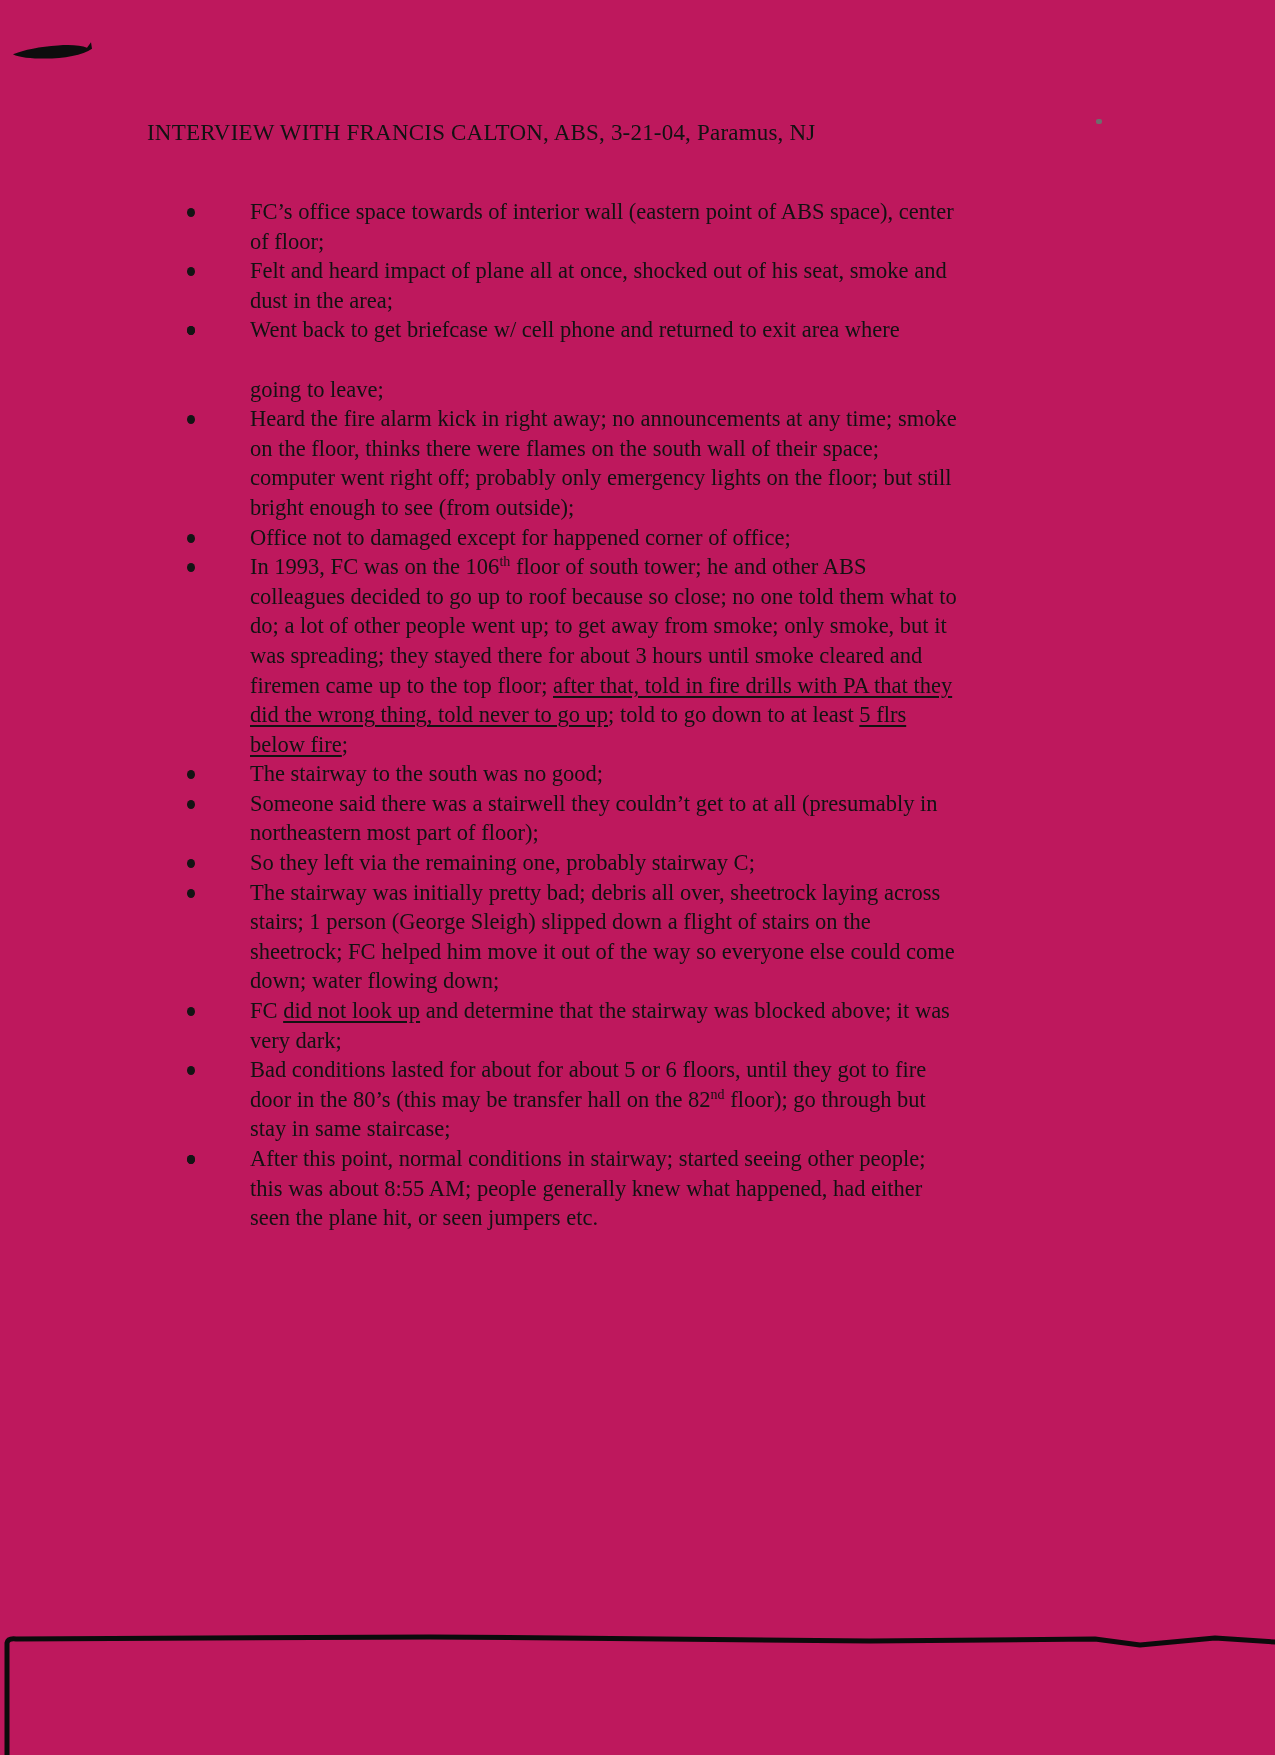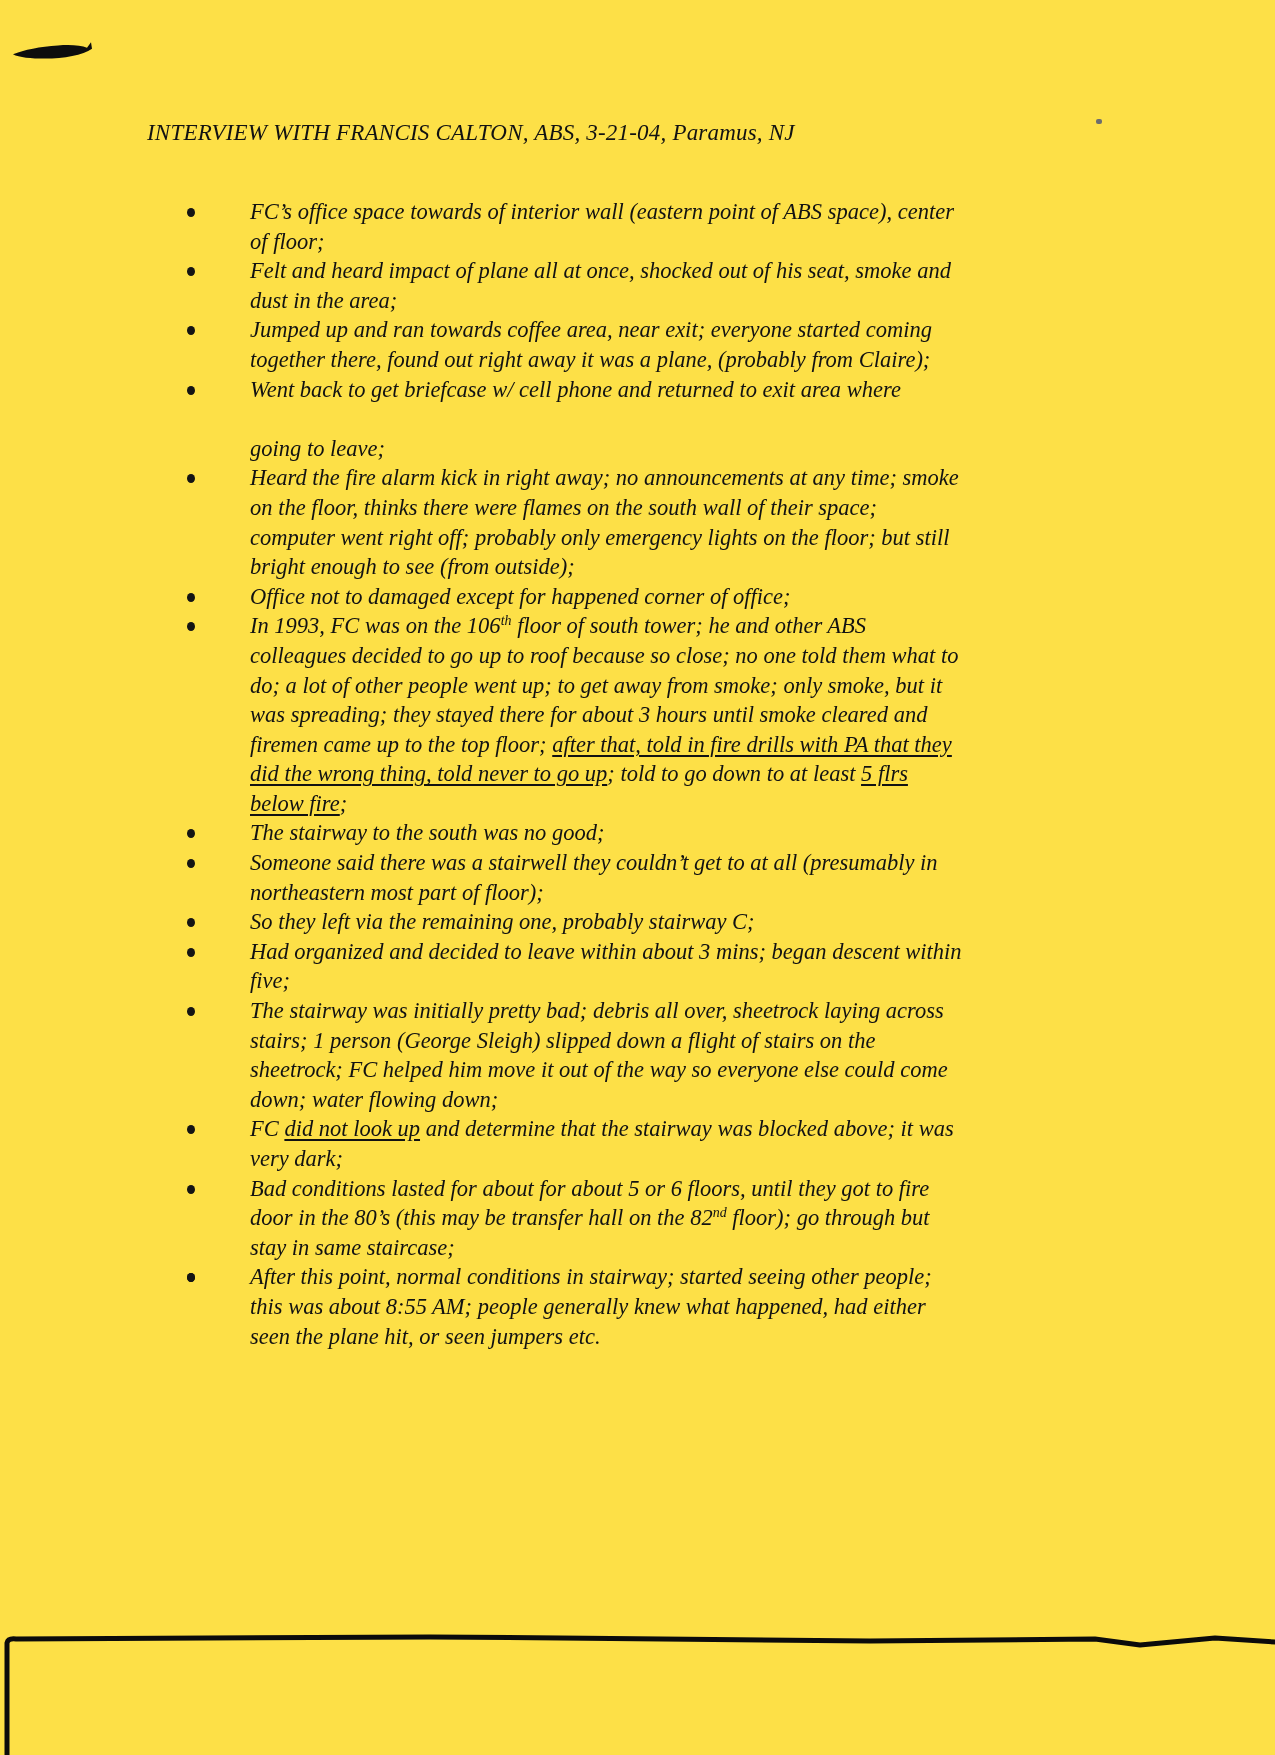--- a/index.html
+++ b/index.html
@@ -33,42 +33,41 @@
   .pen-mark{position:absolute;left:12px;top:40px;width:84px;height:24px;}
   .scan-speck{
     position:absolute;left:1096px;top:119px;
     width:6px;height:5px;background:#6d6d6d;border-radius:2px;
   }
   .next-page-edge{position:absolute;left:0px;top:1630px;width:1275px;height:125px;}
 </style>
 </head>
 <body>
 
-<div class="page" style="color: rgb(18, 18, 18); background: #fde047; font-style: italic;">
+<div class="page" style="color: rgb(18, 18, 18); background: #be185d;">
 
   <svg class="pen-mark" viewBox="0 0 84 22" preserveAspectRatio="none" aria-hidden="true">
     <path d="M1 13 C 12 9 28 6 46 5 C 59 4 69 5 75 7 L 79 2 L 80 8 C 71 14 52 17 33 17 C 19 17 7 16 1 13 Z" fill="#0d0d0d"></path>
   </svg>
 
   <div class="scan-speck"></div>
 
   <div class="doc-title">INTERVIEW WITH FRANCIS CALTON, ABS, 3-21-04, Paramus, NJ</div>
 
   <div class="bullet-list">
       <div class="bullet-item"><span class="dot"></span><span class="bullet-text"><span>FC’s office space towards of interior wall (eastern point of ABS space), center</span><br><span>of floor;</span></span></div>
       <div class="bullet-item"><span class="dot"></span><span class="bullet-text"><span>Felt and heard impact of plane all at once, shocked out of his seat, smoke and</span><br><span>dust in the area;</span></span></div>
-      <div class="bullet-item"><span class="dot"></span><span class="bullet-text"><span>Jumped up and ran towards coffee area, near exit; everyone started coming</span><br><span>together there, found out right away it was a plane, (probably from Claire);</span></span></div>
+      <div class="bullet-item"><span class="dot"></span></div>
       <div class="bullet-item"><span class="dot"></span><span class="bullet-text"><span>Went back to get briefcase w/ cell phone and returned to exit area where</span><br><br><span>going to leave;</span></span></div>
       <div class="bullet-item"><span class="dot"></span><span class="bullet-text"><span>Heard the fire alarm kick in right away; no announcements at any time; smoke</span><br><span>on the floor, thinks there were flames on the south wall of their space;</span><br><span>computer went right off; probably only emergency lights on the floor; but still</span><br><span>bright enough to see (from outside);</span></span></div>
       <div class="bullet-item"><span class="dot"></span><span class="bullet-text"><span>Office not to damaged except for happened corner of office;</span></span></div>
       <div class="bullet-item"><span class="dot"></span><span class="bullet-text"><span>In 1993, FC was on the 106</span><sup>th</sup><span> floor of south tower; he and other ABS</span><br><span>colleagues decided to go up to roof because so close; no one told them what to</span><br><span>do; a lot of other people went up; to get away from smoke; only smoke, but it</span><br><span>was spreading; they stayed there for about 3 hours until smoke cleared and</span><br><span>firemen came up to the top floor; </span><span class="u">after that, told in fire drills with PA that they</span><br><span class="u">did the wrong thing, told never to go up</span><span>; told to go down to at least </span><span class="u">5 flrs</span><br><span class="u">below fire</span><span>;</span></span></div>
       <div class="bullet-item"><span class="dot"></span><span class="bullet-text"><span>The stairway to the south was no good;</span></span></div>
       <div class="bullet-item"><span class="dot"></span><span class="bullet-text"><span>Someone said there was a stairwell they couldn’t get to at all (presumably in</span><br><span>northeastern most part of floor);</span></span></div>
       <div class="bullet-item"><span class="dot"></span><span class="bullet-text"><span>So they left via the remaining one, probably stairway C;</span></span></div>
-      <div class="bullet-item"><span class="dot"></span><span class="bullet-text"><span>Had organized and decided to leave within about 3 mins; began descent within</span><br><span>five;</span></span></div>
       <div class="bullet-item"><span class="dot"></span><span class="bullet-text"><span>The stairway was initially pretty bad; debris all over, sheetrock laying across</span><br><span>stairs; 1 person (George Sleigh) slipped down a flight of stairs on the</span><br><span>sheetrock; FC helped him move it out of the way so everyone else could come</span><br><span>down; water flowing down;</span></span></div>
       <div class="bullet-item"><span class="dot"></span><span class="bullet-text"><span>FC </span><span class="u">did not look up</span><span> and determine that the stairway was blocked above; it was</span><br><span>very dark;</span></span></div>
       <div class="bullet-item"><span class="dot"></span><span class="bullet-text"><span>Bad conditions lasted for about for about 5 or 6 floors, until they got to fire</span><br><span>door in the 80’s (this may be transfer hall on the 82</span><sup>nd</sup><span> floor); go through but</span><br><span>stay in same staircase;</span></span></div>
       <div class="bullet-item"><span class="dot"></span></div>
       <div class="bullet-item"><span class="dot"></span><span class="bullet-text"><span>After this point, normal conditions in stairway; started seeing other people;</span><br><span>this was about 8:55 AM; people generally knew what happened, had either</span><br><span>seen the plane hit, or seen jumpers etc.</span></span></div>
     </div>
 
   <svg class="next-page-edge" viewBox="0 0 1275 125" preserveAspectRatio="none" aria-hidden="true">
     <path d="M 7 125 L 7 13 Q 8 8 16 9 L 430 7 L 560 8 L 870 11 L 1095 9 L 1140 15 L 1215 8 L 1275 12" fill="none" stroke="#0b0b0b" stroke-width="5" stroke-linejoin="round" stroke-linecap="square"></path>
   </svg>

